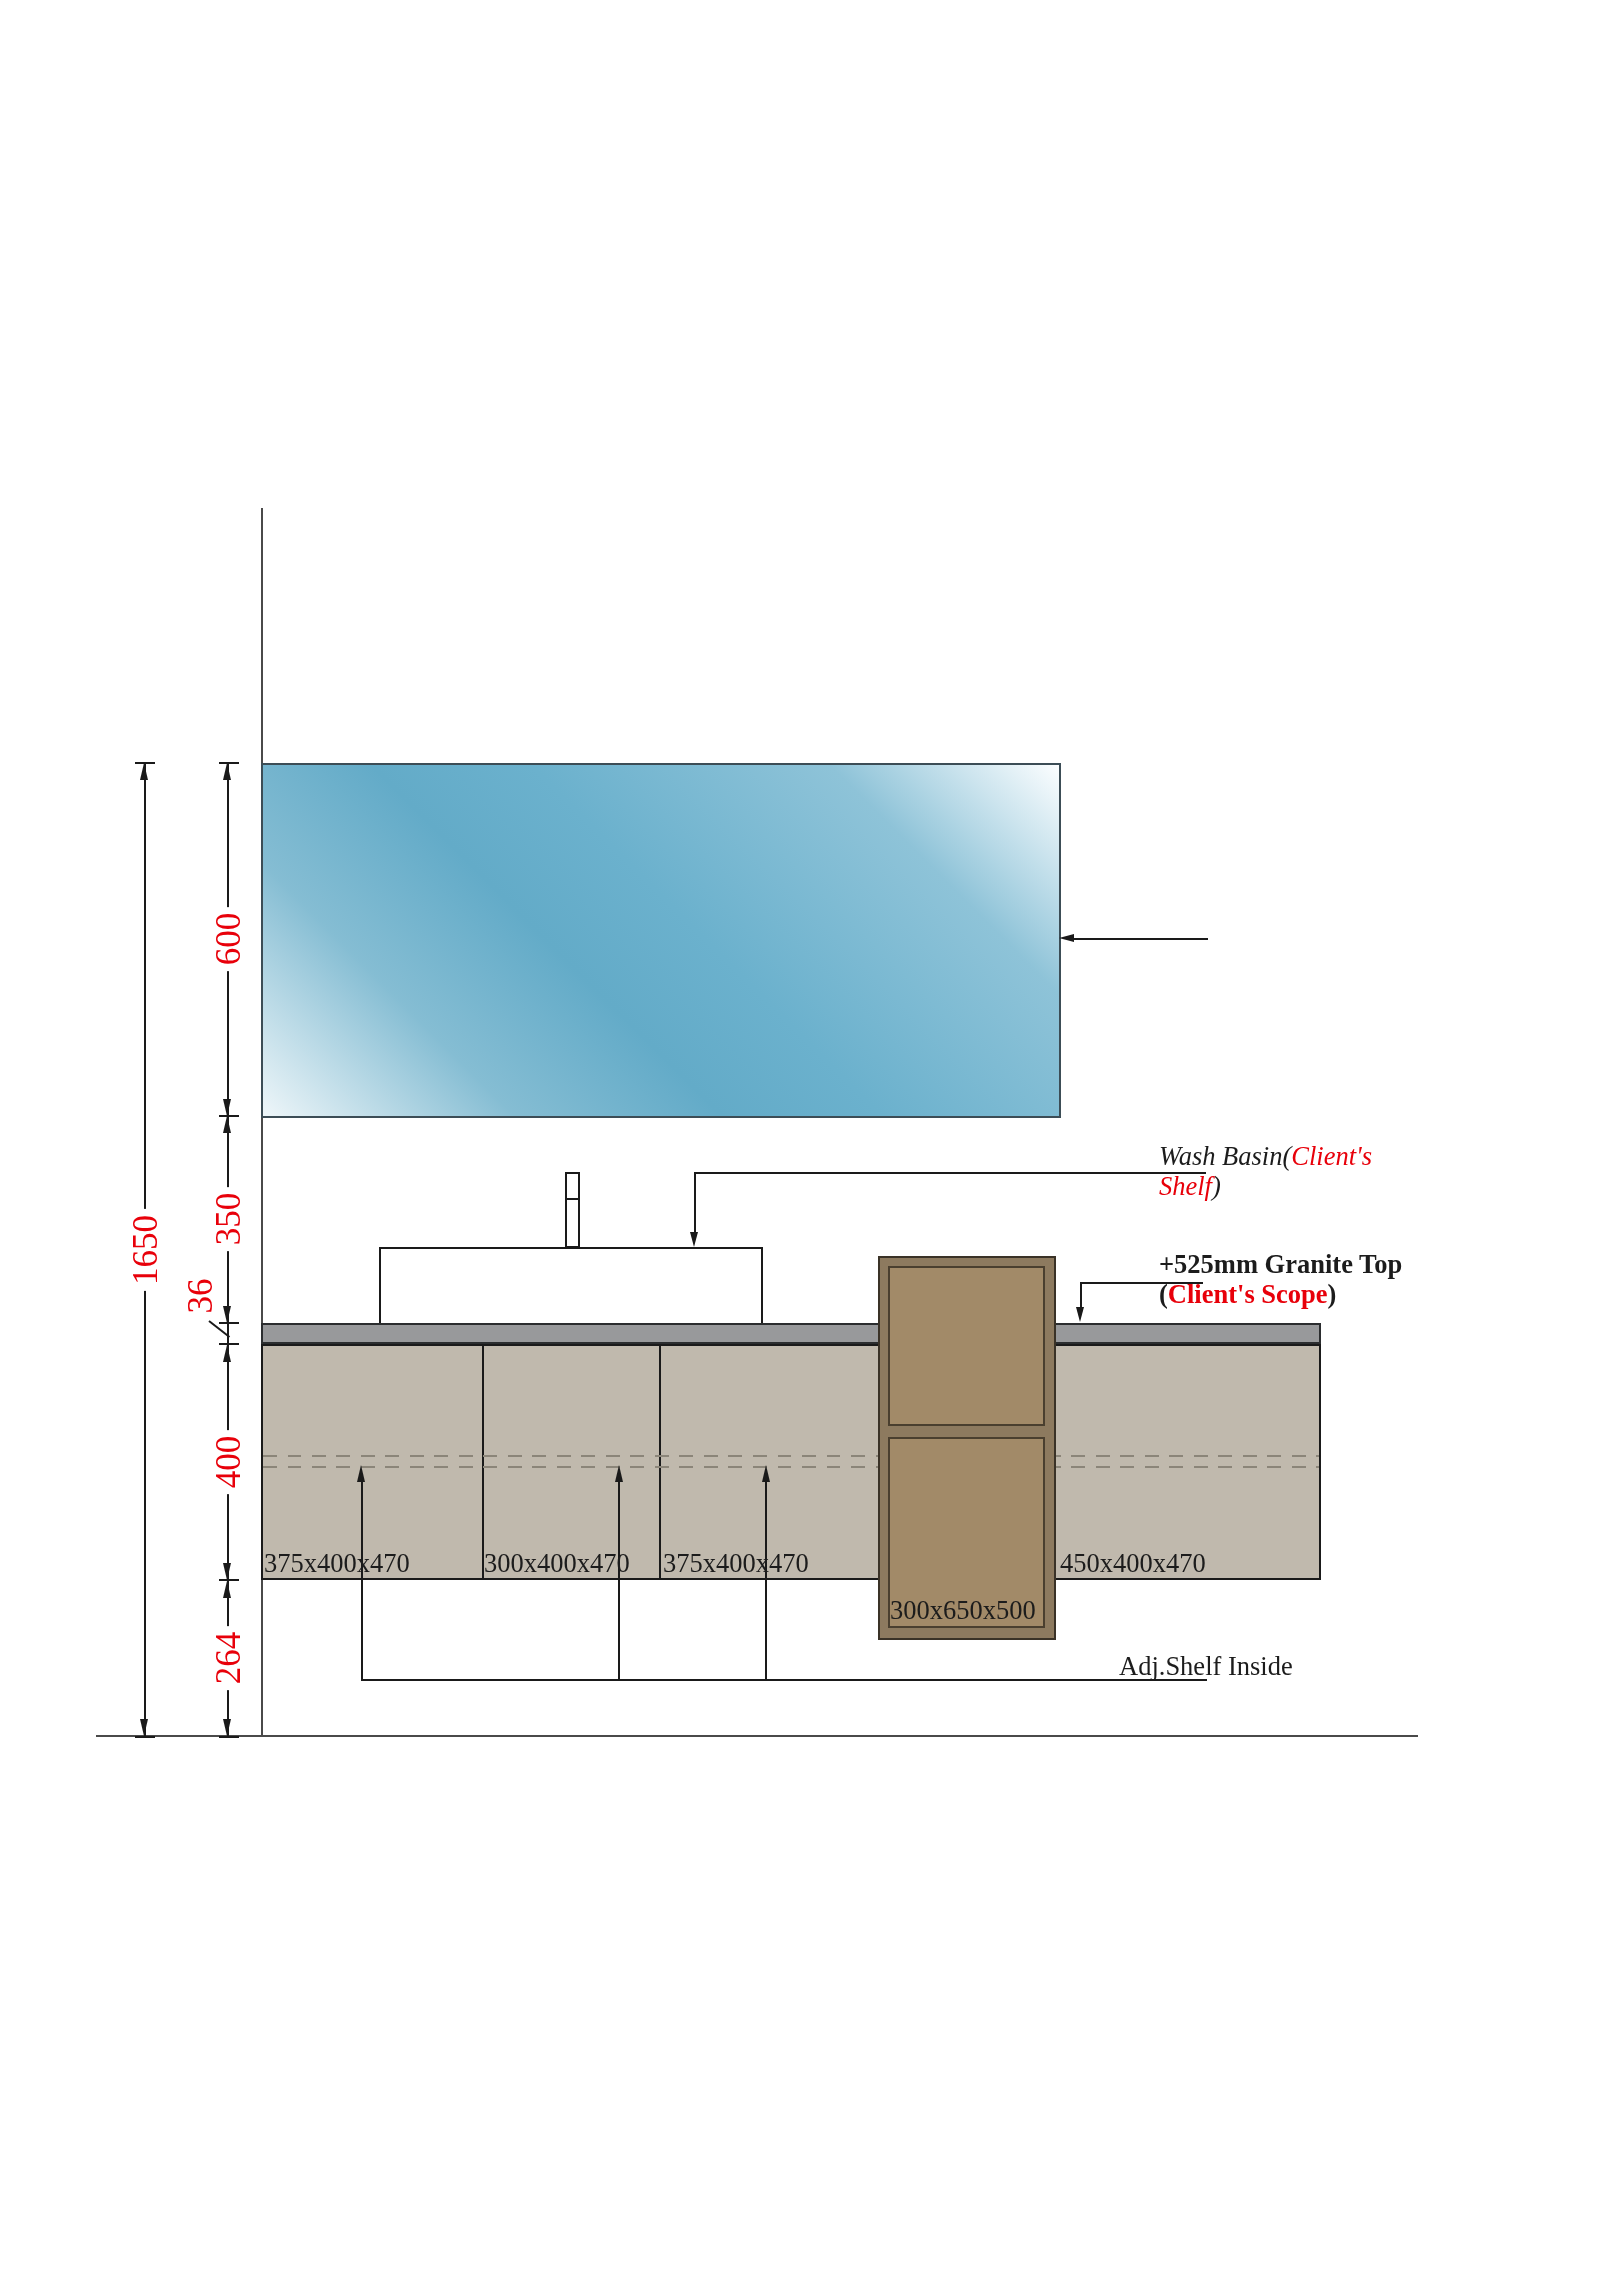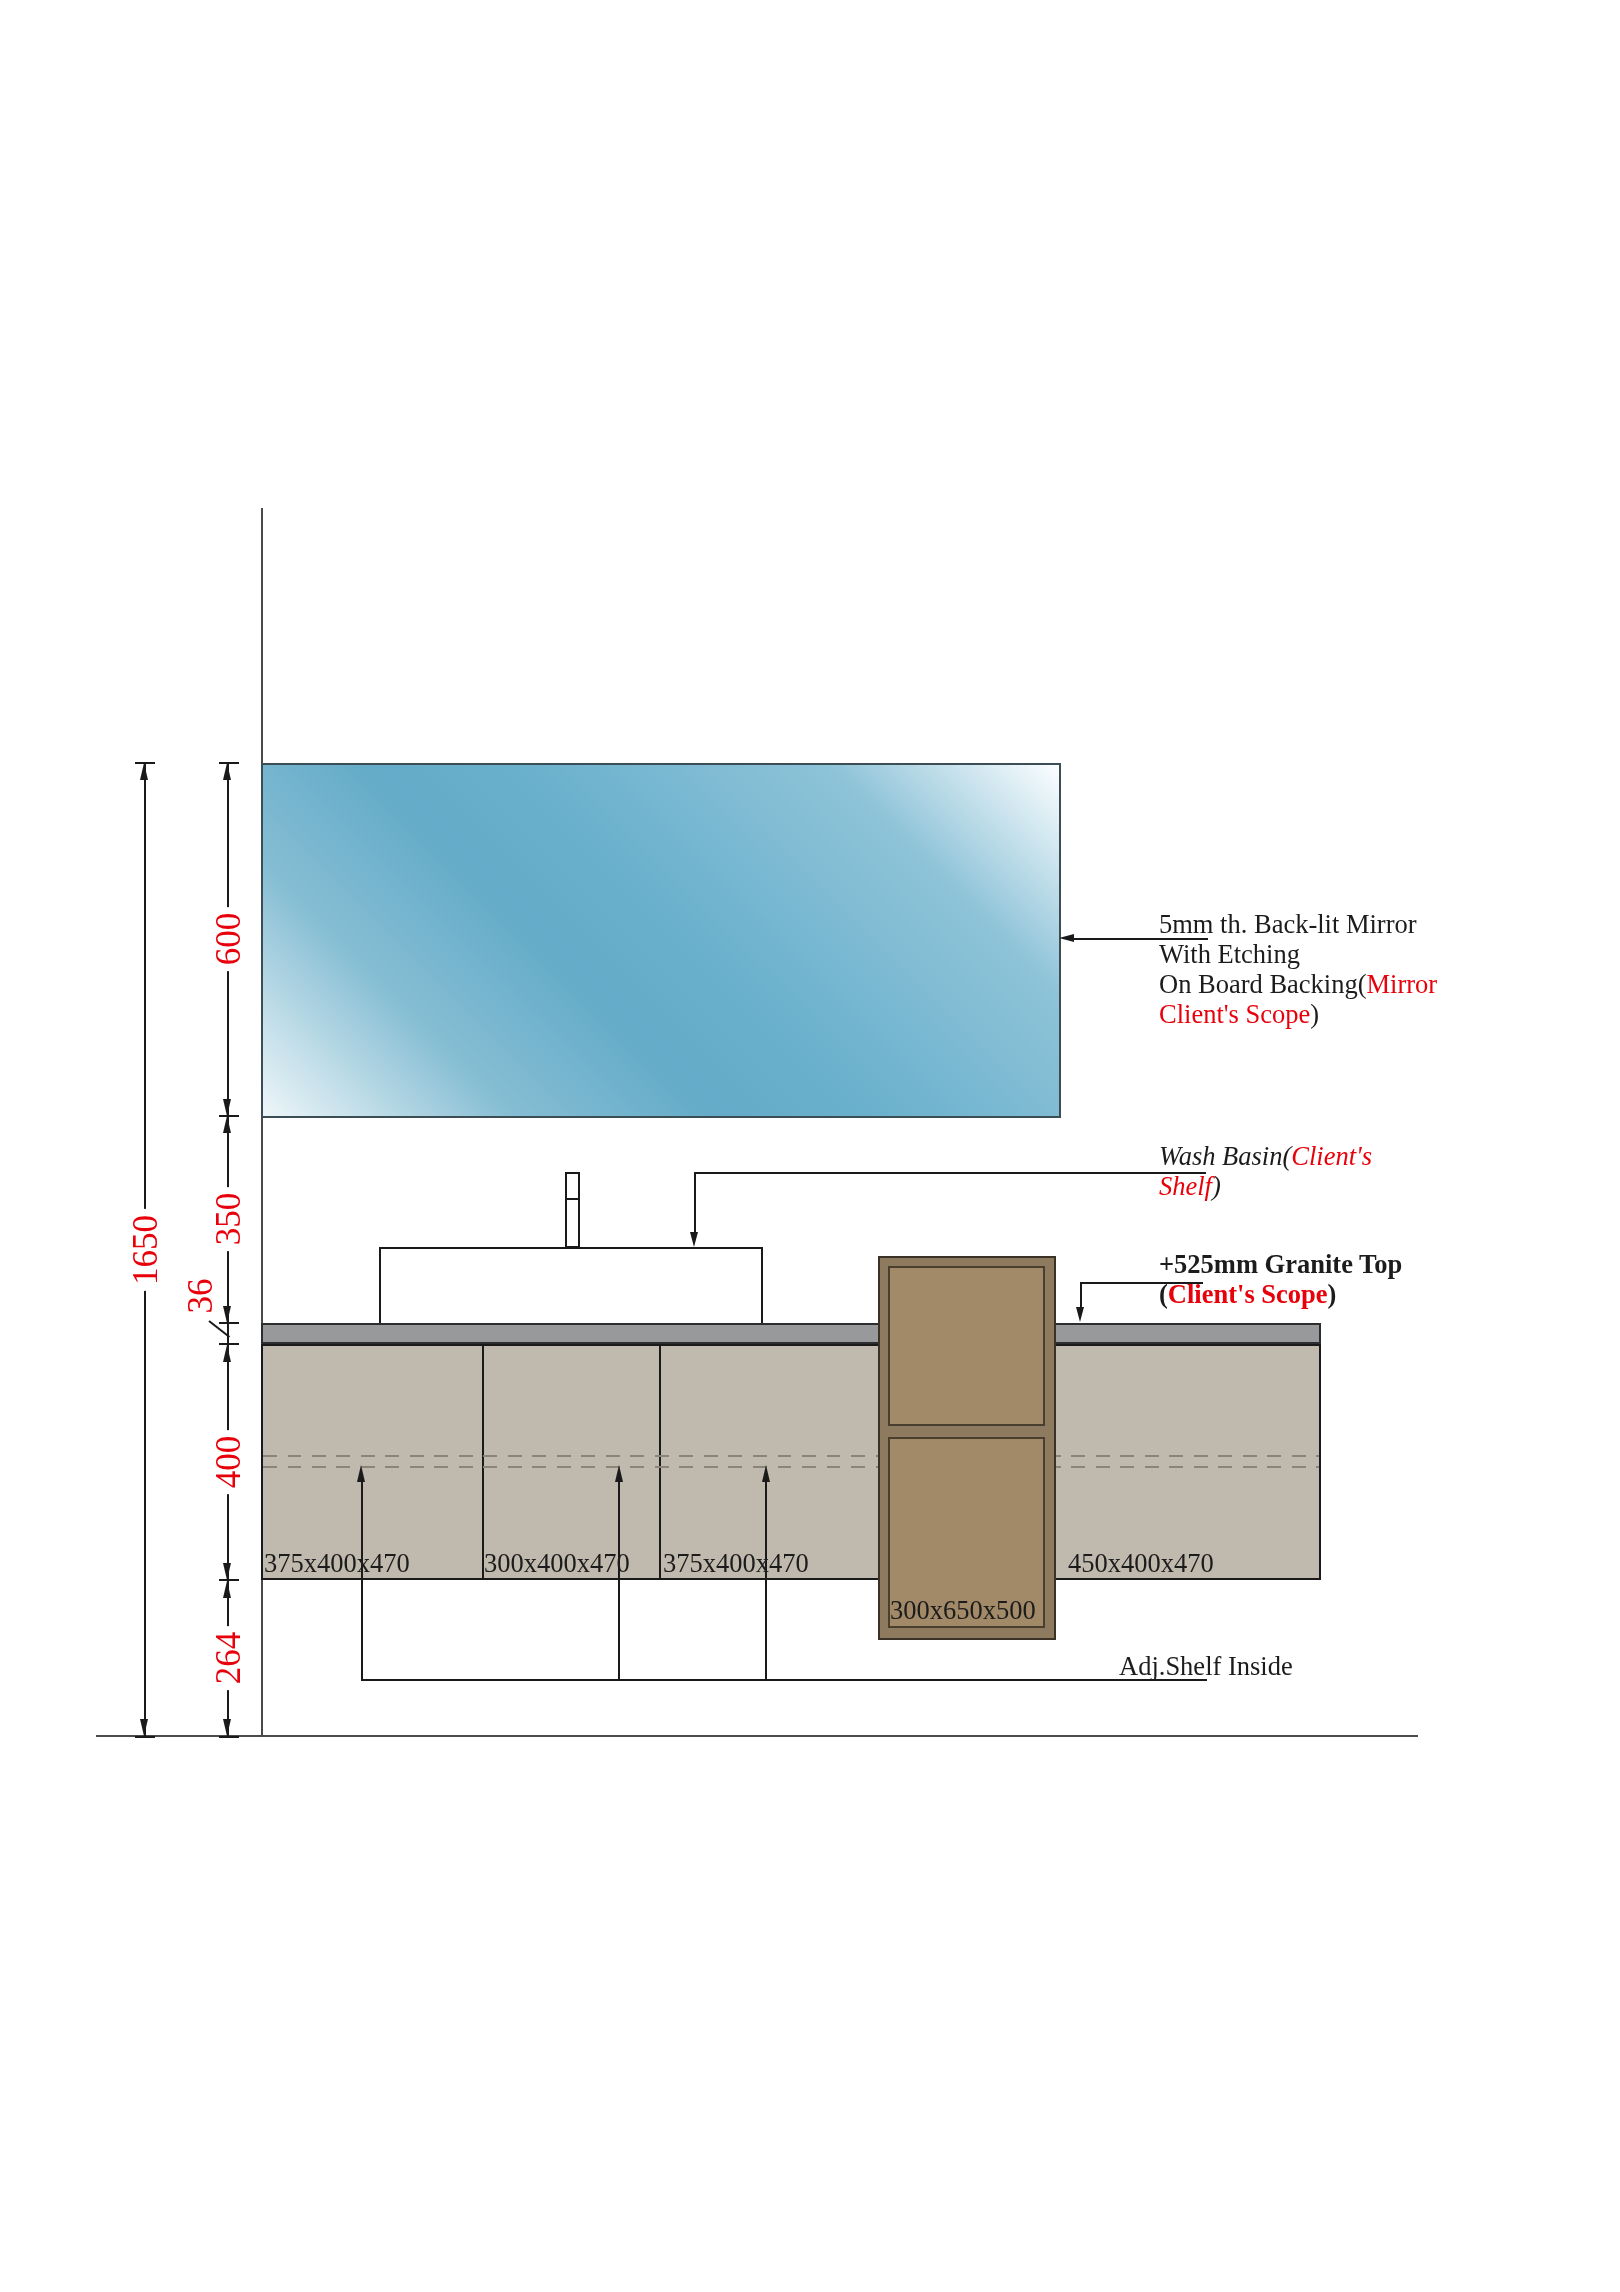--- a/index.html
+++ b/index.html
@@ -122,29 +122,23 @@
   <div class="arr-up" style="left:615px;top:1465px;z-index:5;"></div>
   <div class="arr-up" style="left:762px;top:1465px;z-index:5;"></div>
   <div class="vline leader" style="left:361px;top:1481px;height:199px;width:1.5px;z-index:5;"></div>
   <div class="vline leader" style="left:618px;top:1481px;height:199px;width:1.5px;z-index:5;"></div>
   <div class="vline leader" style="left:765px;top:1481px;height:199px;width:1.5px;z-index:5;"></div>
   <div class="hline leader" style="left:361px;top:1679px;width:846px;"></div>
 
   <div class="lbl" style="left:264px;top:1550px;">375x400x470</div>
   <div class="lbl" style="left:484px;top:1550px;">300x400x470</div>
   <div class="lbl" style="left:663px;top:1550px;">375x400x470</div>
-  <div class="lbl" style="left:1060px;top:1550px;margin-left:8px;">450x400x470</div>
+  <div class="lbl" style="left:1060px;top:1550px;">450x400x470</div>
   <div class="lbl" style="left:890px;top:1597px;z-index:7;">300x650x500</div>
 
-  <div class="note" style="left:1159px;top:909px;">
-    <div>5mm th. Back-lit Mirror</div>
-    <div>With Etching</div>
-    <div><span>On Board Backing(</span><span class="rd">Mirror</span></div>
-    <div><span class="rd">Client's Scope</span><span>)</span></div>
-  </div>
 
   <div class="note" style="left:1159px;top:1141px;font-style:italic;">
     <div><span>Wash Basin(</span><span class="rd">Client's</span></div>
     <div><span class="rd">Shelf</span><span>)</span></div>
   </div>
 
   <div class="note" style="left:1159px;top:1249px;font-weight:bold;">
     <div>+525mm Granite Top</div>
     <div><span>(</span><span class="rd">Client's Scope</span><span>)</span></div>
   </div>

